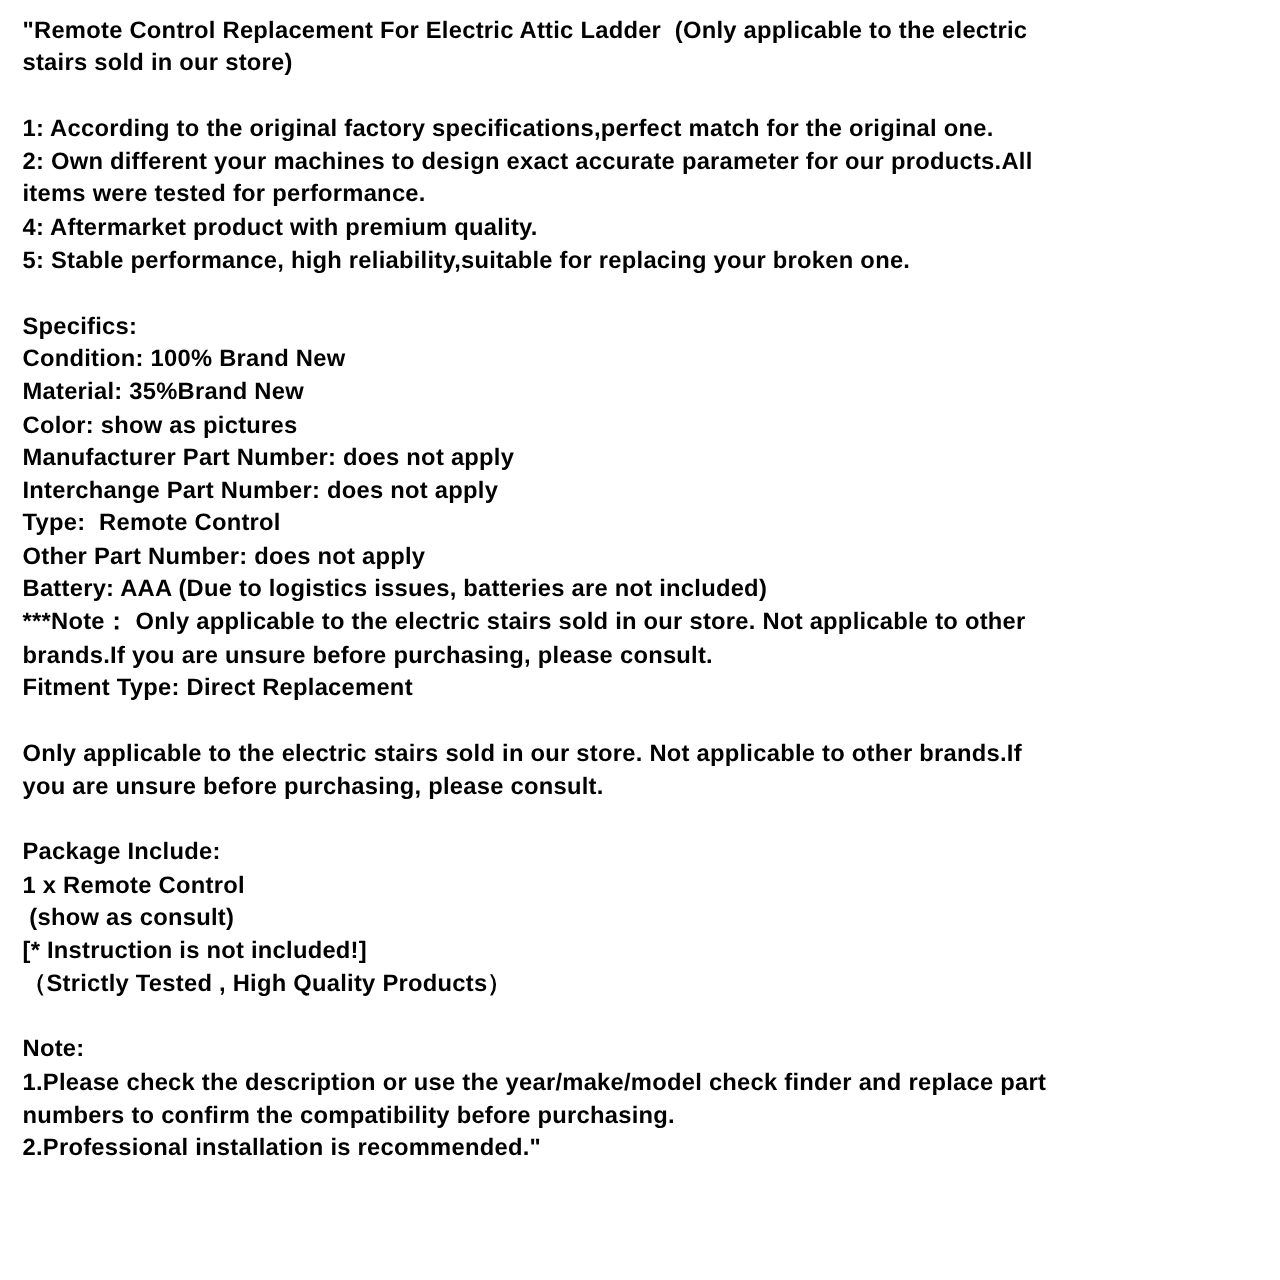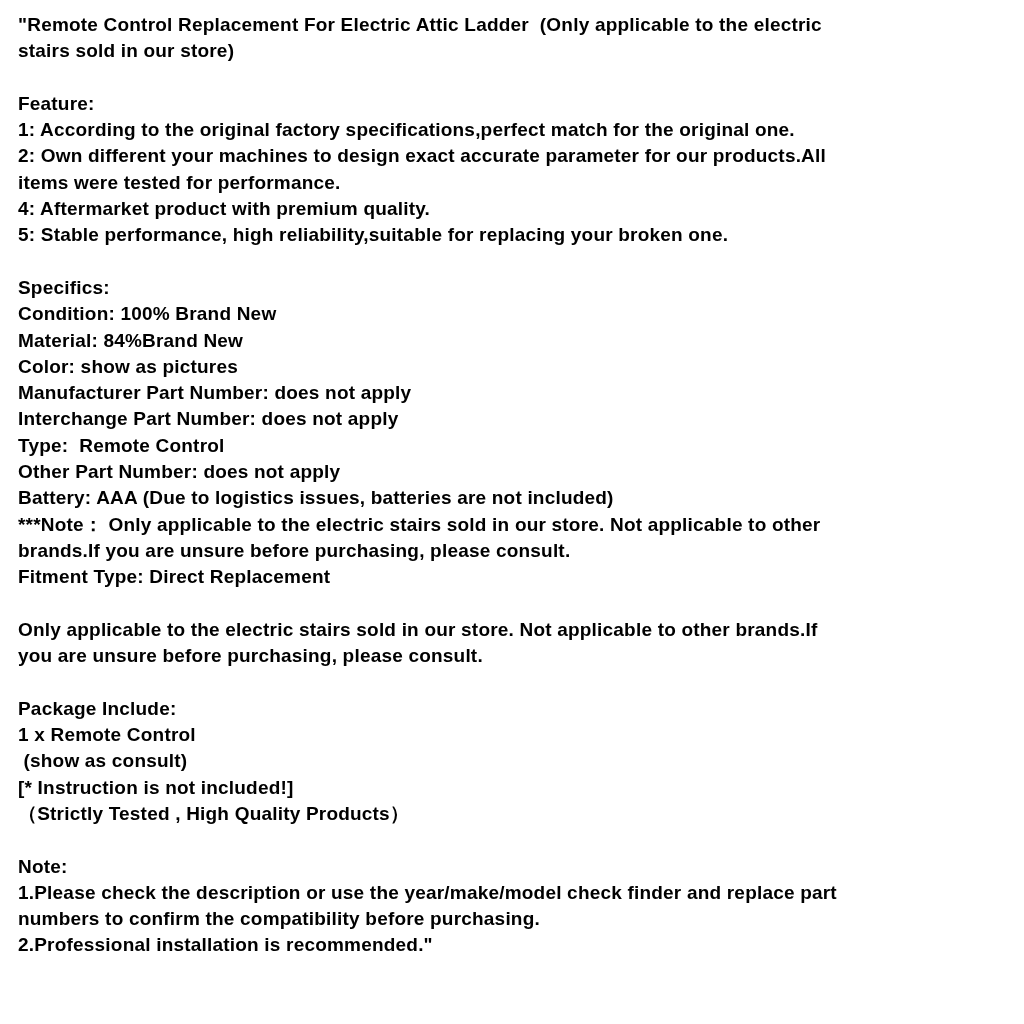--- a/index.html
+++ b/index.html
@@ -27,30 +27,29 @@
     min-height: 26.3px;
   }
 </style>
 </head>
 <body style="background: rgb(255, 255, 255);">
 
 <div class="page" style="color: rgb(0, 0, 0);">
   <div class="line">"Remote Control Replacement For Electric Attic Ladder  (Only applicable to the electric</div>
   <div class="line">stairs sold in our store)</div>
   <div class="line"></div>
-  <div class="line">Feature:</div>
   <div class="line">1: According to the original factory specifications,perfect match for the original one.</div>
   <div class="line">2: Own different your machines to design exact accurate parameter for our products.All</div>
   <div class="line">items were tested for performance.</div>
   <div class="line">4: Aftermarket product with premium quality.</div>
   <div class="line">5: Stable performance, high reliability,suitable for replacing your broken one.</div>
   <div class="line"></div>
   <div class="line">Specifics:</div>
   <div class="line">Condition: 100% Brand New</div>
-  <div class="line">Material: 84%Brand New</div>
+  <div class="line">Material: 35%Brand New</div>
   <div class="line">Color: show as pictures</div>
   <div class="line">Manufacturer Part Number: does not apply</div>
   <div class="line">Interchange Part Number: does not apply</div>
   <div class="line">Type:  Remote Control</div>
   <div class="line">Other Part Number: does not apply</div>
   <div class="line">Battery: AAA (Due to logistics issues, batteries are not included)</div>
   <div class="line">***Note： Only applicable to the electric stairs sold in our store. Not applicable to other</div>
   <div class="line">brands.If you are unsure before purchasing, please consult.</div>
   <div class="line">Fitment Type: Direct Replacement</div>
   <div class="line"></div>

